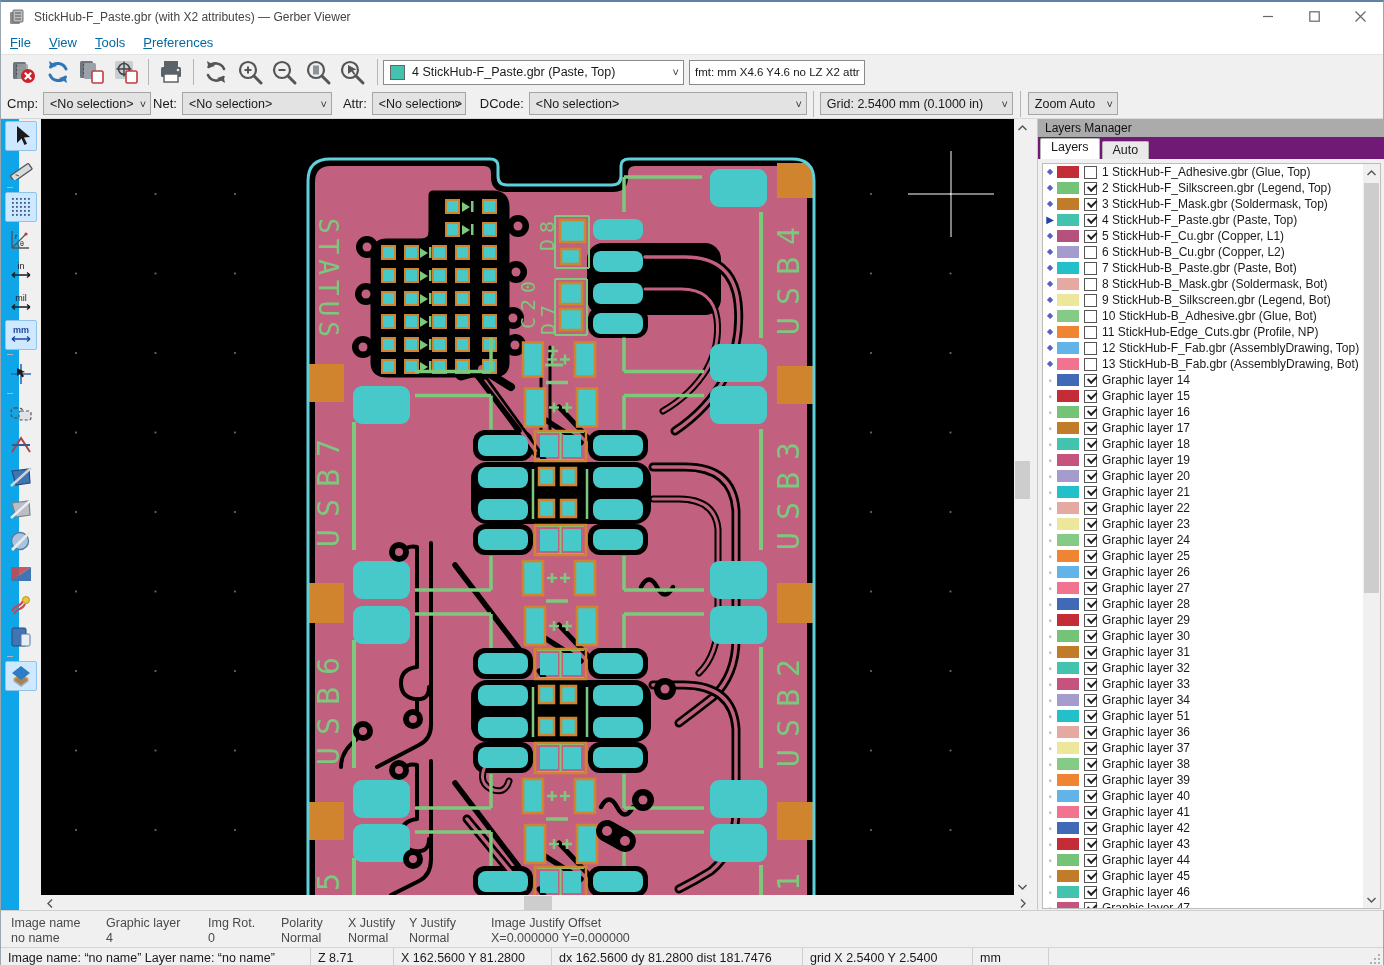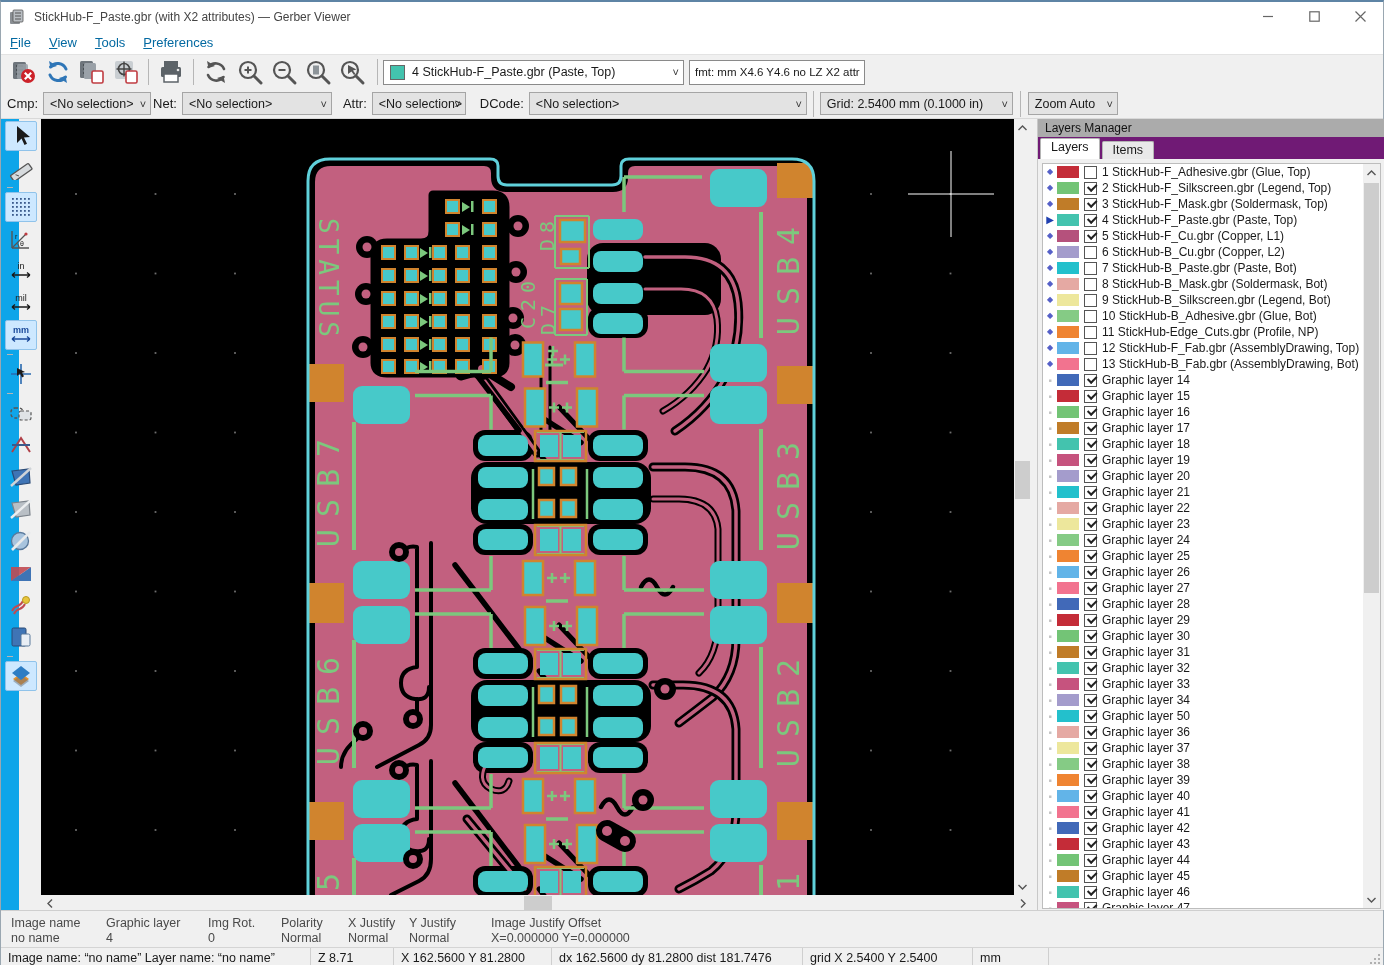--- a/index.html
+++ b/index.html
@@ -941,21 +941,21 @@
           <path d="M1,0.5 L5,4.5 L1,8.5" fill="none" stroke="#555" stroke-width="1.4"></path>
         </svg>
       </div>
   </div>
   <div id="panel-gap"></div>
 
   <div id="layers-panel">
     <div id="lm-header">Layers Manager</div>
     <div id="lm-tabs">
       <div class="lm-tab active">Layers</div>
-      <div class="lm-tab">Items</div>
+      <div class="lm-tab">Auto</div>
     </div>
     <div id="lm-list">
       <div id="lm-rows">
           <div class="layer-row">
             <span class="lr-ind">◆</span>
             <span class="lr-swatch" style="background:#c42c38"></span>
             <span class="lr-check"></span>
             <span class="lr-label">1 StickHub-F_Adhesive.gbr (Glue, Top)</span>
           </div>
           <div class="layer-row">
@@ -1153,21 +1153,21 @@
           <div class="layer-row">
             <span class="lr-ind" style="color:#c4c4c4;font-size:5px;">■</span>
             <span class="lr-swatch" style="background:#a49ccc"></span>
             <span class="lr-check checked"></span>
             <span class="lr-label">Graphic layer 34</span>
           </div>
           <div class="layer-row">
             <span class="lr-ind" style="color:#c4c4c4;font-size:5px;">■</span>
             <span class="lr-swatch" style="background:#23c0cc"></span>
             <span class="lr-check checked"></span>
-            <span class="lr-label">Graphic layer 50</span>
+            <span class="lr-label">Graphic layer 51</span>
           </div>
           <div class="layer-row">
             <span class="lr-ind" style="color:#c4c4c4;font-size:5px;">■</span>
             <span class="lr-swatch" style="background:#e5a9a3"></span>
             <span class="lr-check checked"></span>
             <span class="lr-label">Graphic layer 36</span>
           </div>
           <div class="layer-row">
             <span class="lr-ind" style="color:#c4c4c4;font-size:5px;">■</span>
             <span class="lr-swatch" style="background:#ede79c"></span>

